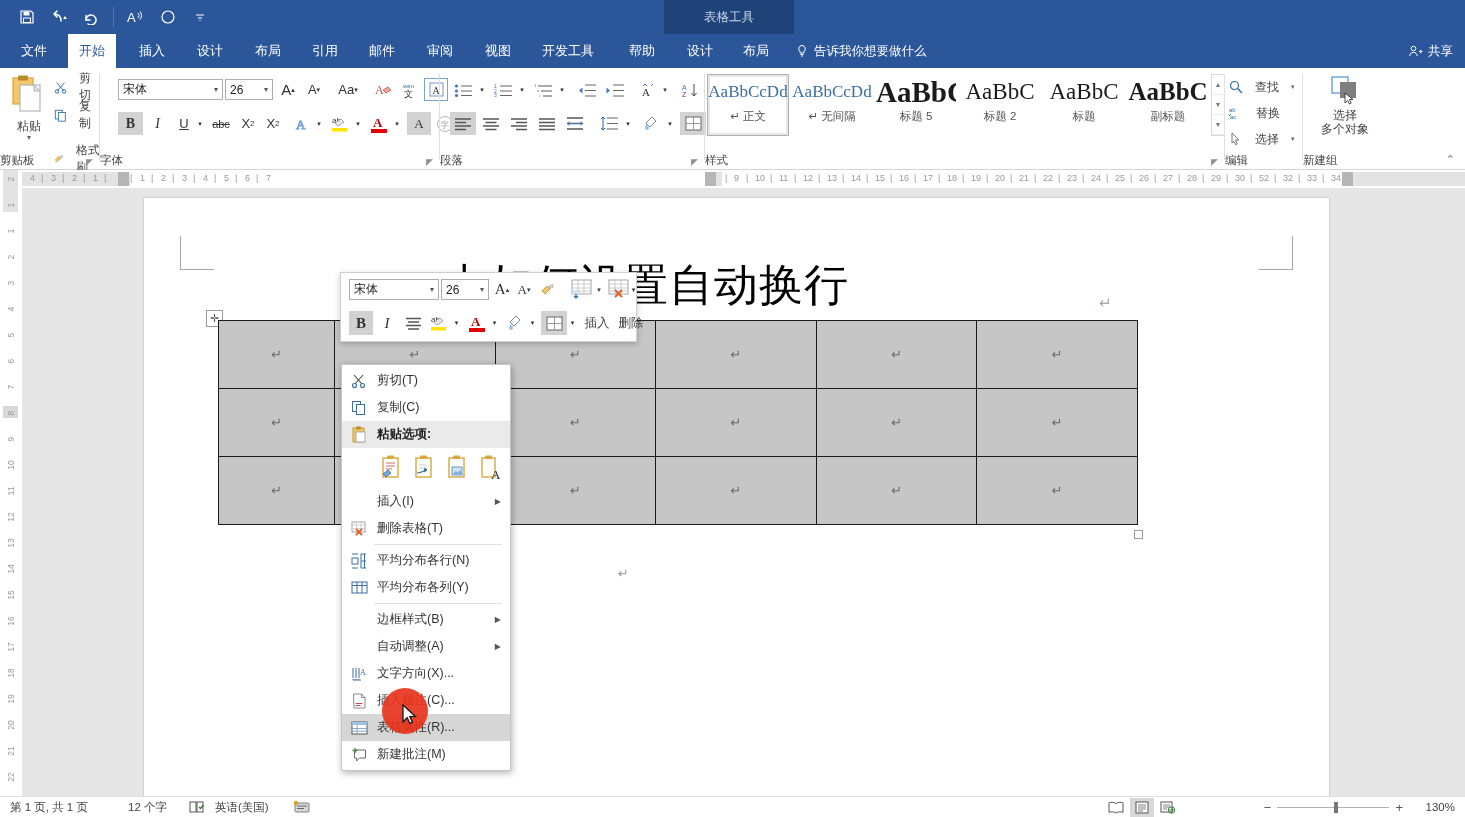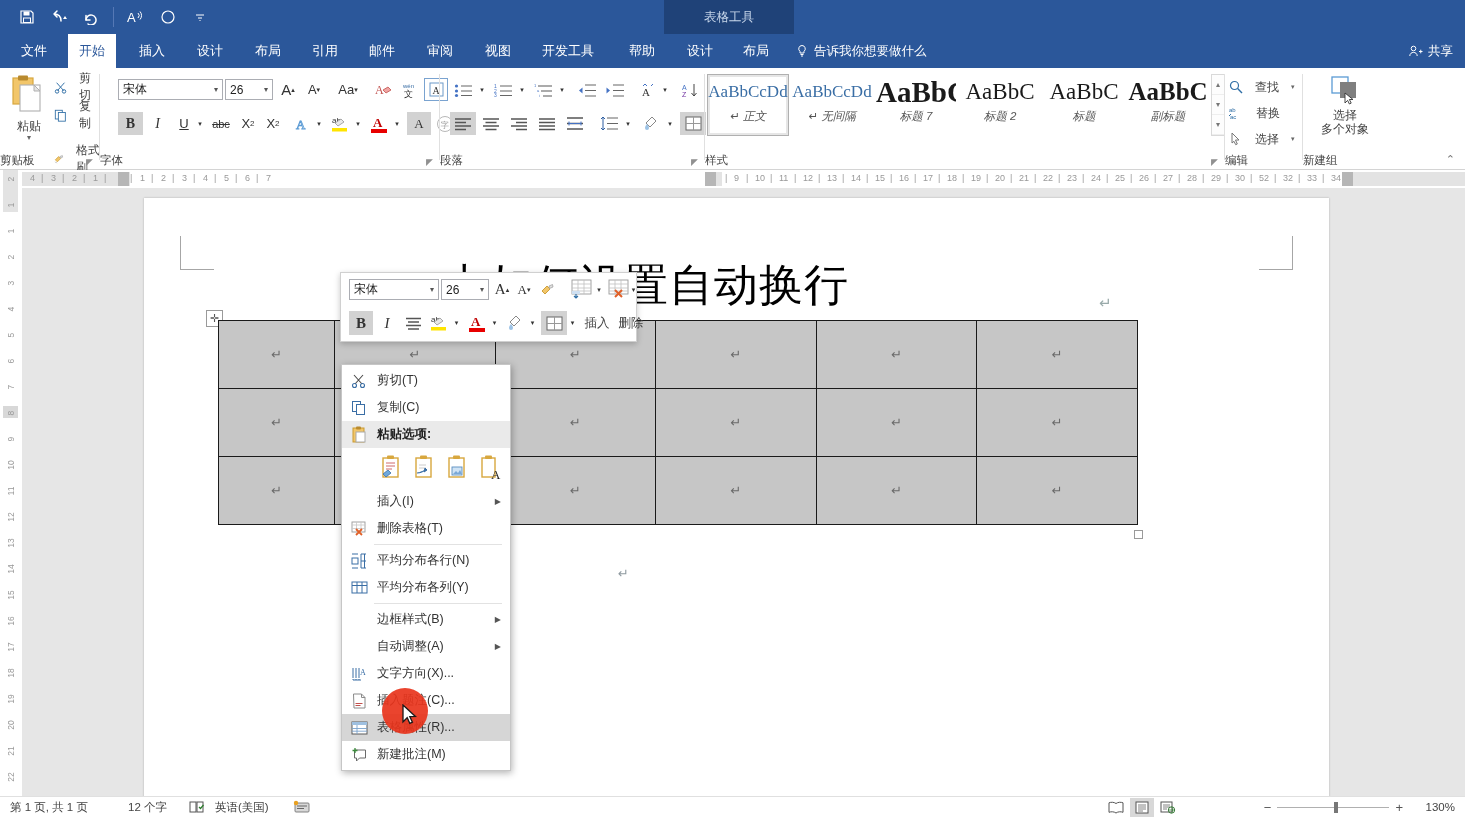--- a/index.html
+++ b/index.html
@@ -57,21 +57,21 @@
   .fbtn.on { background:#d2d2d2; }
 
   
   #g-para { left:440px; width:265px; }
   
   #g-style { left:705px; width:520px; }
   .sty { position:absolute; top:6px; width:82px; height:62px; background:#fff; border:1px solid transparent;
          text-align:center; overflow:hidden; }
   .sty.sel { border:1px solid #b0b0b0; box-shadow:0 0 0 2px #e6e6e6 inset; }
   .sty .pv { font-size:20px; color:#3a6ea5; line-height:34px; white-space:nowrap; font-family:"Liberation Serif", serif; }
-  .sty .nm { font-size:11.5px; color:#555;font-style:italic; }
+  .sty .nm { font-size:11.5px; color:#555; }
   #sty-scroll { position:absolute; right:0; top:6px; width:14px; height:62px; border:1px solid #d9d9d9; background:#fdfdfd; }
   #sty-scroll div { height:20px; text-align:center; font-size:8px; color:#777; line-height:20px; border-bottom:1px solid #eee;}
 
   
   #g-edit { left:1225px; width:78px; }
   #g-new { left:1303px; width:84px; }
   #collapse { position:absolute; right:10px; bottom:3px; color:#777; font-size:11px; }
 
   
   #hruler { position:absolute; left:22px; top:170px; width:1443px; height:18px; background:#fff; font-size:9px; color:#999; }
@@ -453,21 +453,21 @@
     <div class="sty sel" style="left:2px">
       <div class="pv" style="font-size:17px">AaBbCcDd</div>
       <div class="nm">↵ <span>正文</span></div>
     </div>
     <div class="sty" style="left:86px">
       <div class="pv" style="font-size:17px">AaBbCcDd</div>
       <div class="nm">↵ <span>无间隔</span></div>
     </div>
     <div class="sty" style="left:170px">
       <div class="pv" style="font-size:29px;color:#1a1a1a;font-weight:bold">AaBbC</div>
-      <div class="nm">标题 7</div>
+      <div class="nm">标题 5</div>
     </div>
     <div class="sty" style="left:254px">
       <div class="pv" style="font-size:23px;color:#1a1a1a">AaBbC</div>
       <div class="nm">标题 2</div>
     </div>
     <div class="sty" style="left:338px">
       <div class="pv" style="font-size:23px;color:#1a1a1a">AaBbC</div>
       <div class="nm">标题</div>
     </div>
     <div class="sty" style="left:422px">

